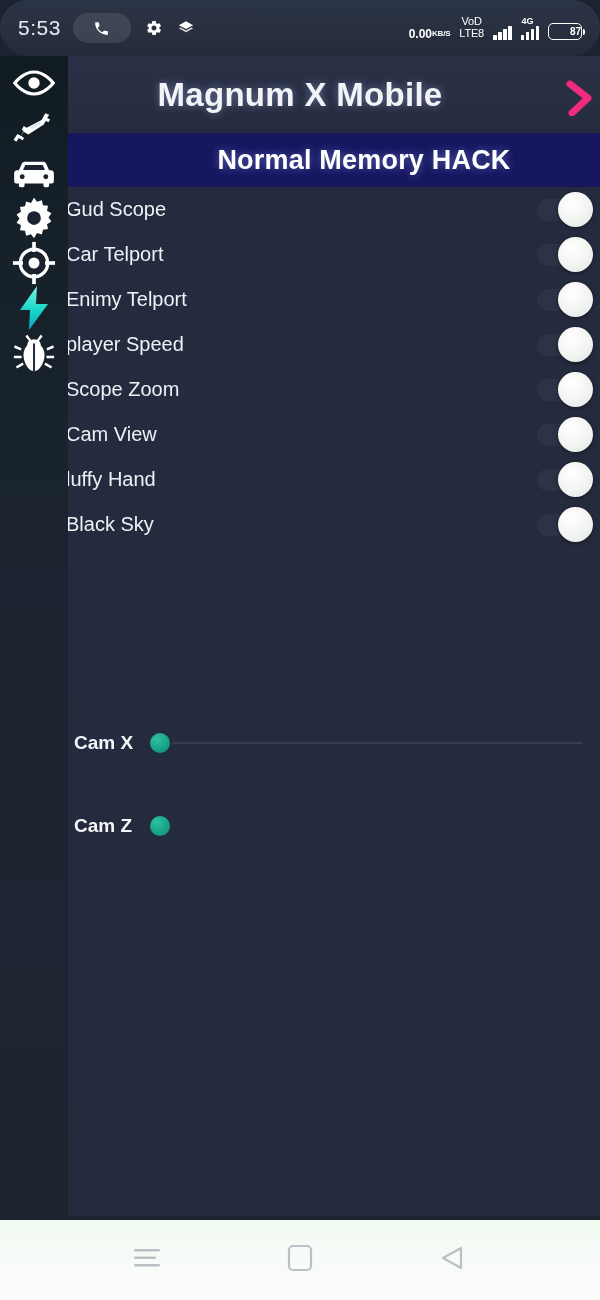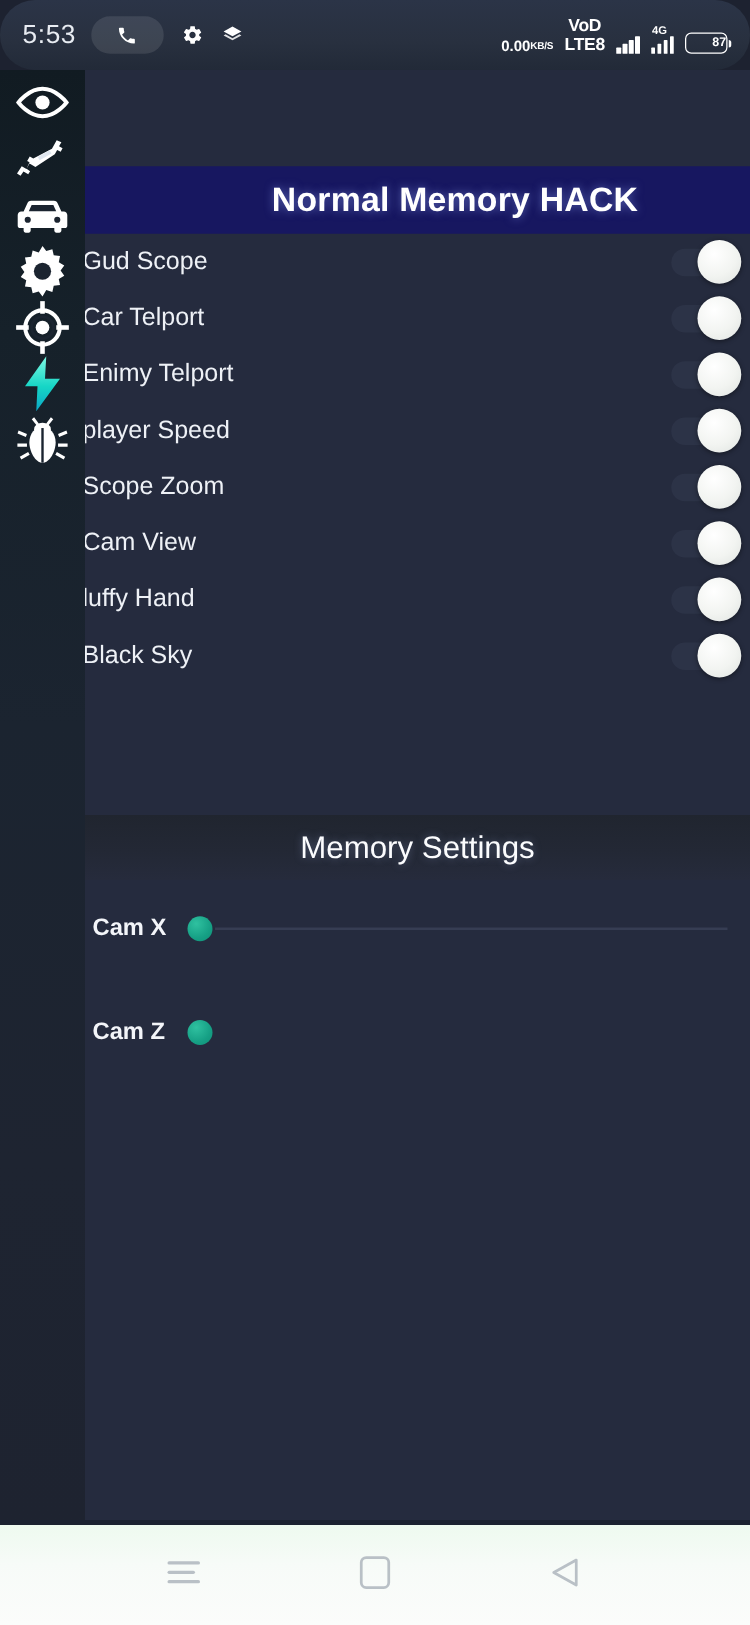--- a/index.html
+++ b/index.html
@@ -24,21 +24,21 @@
     background:rgba(255,255,255,.10);
     display:flex; align-items:center; justify-content:center;
     margin-left:12px;
   }
   .sb-ico{ margin-left:14px; display:flex; align-items:center; }
   .sb-right{ margin-left:auto; display:flex; align-items:flex-end; gap:9px; }
   .netspeed{ display:flex; flex-direction:row; align-items:center; line-height:1; }
   .netspeed .v{ color:#fff; font-size:12px; font-weight:700; }
   .netspeed .u{ color:#fff; font-size:8px; font-weight:700; letter-spacing:-.2px; }
   .volte{ display:flex; flex-direction:column; align-items:center; line-height:1.05; }
-  .volte span{ color:#fff; font-size:14px; font-weight:700; letter-spacing:-.2px; }
+  .volte span{ color:#fff; font-size:11px; font-weight:400; letter-spacing:-.2px; }
   .bars{ display:flex; align-items:flex-end; gap:1.5px; height:15px; }
   .bars i{ width:3.5px; background:#fff; display:block; border-radius:.5px; }
   .g4{ position:relative; display:flex; align-items:flex-end; gap:1.5px; height:15px; }
   .g4 .lbl{ position:absolute; top:-9px; left:1px; color:#fff; font-size:9px; font-weight:700; }
   .batt{
     width:34px; height:17px; border:1.8px solid #fff; border-radius:5px;
     display:flex; align-items:center; justify-content:flex-end; position:relative;
   }
   .batt:after{
     content:""; position:absolute; right:-4px; top:5px; width:2.5px; height:6px;
@@ -280,20 +280,29 @@
           <path d="M17 4l4 5.5-1.8 1.4L15 5.6zM31 4l-4 5.5 1.8 1.4L33 5.6z"></path>
           <path d="M4 15l7 3-.9 2.5-7-3zM44 15l-7 3 .9 2.5 7-3zM3 26h8v2.6H3zM37 26h8v2.6h-8zM5 37l7-4 1.3 2.3-7 4zM43 37l-7-4-1.3 2.3 7 4z"></path>
           <ellipse cx="24" cy="14" rx="7" ry="5.5"></ellipse>
           <path d="M13 25c0-7.2 4.9-13 11-13s11 5.8 11 13-4.9 17-11 17-11-9.8-11-17z"></path>
           <rect x="23" y="13" width="2" height="29" fill="#1b2430"></rect>
         </svg>
       </span>
     </div>
   </div>
 
+  <div class="titlebar">
+    <div class="title">Magnum X Mobile</div>
+    <div class="close-x">
+      <svg width="42" height="36" viewBox="0 0 42 36">
+        <path d="M6 4 L24 18 L8 33" fill="none" stroke="#ef2b7e" stroke-width="7" stroke-linecap="round" stroke-linejoin="round"></path>
+        <path d="M26 4 L8 18 L24 33" fill="none" stroke="#c9125f" stroke-width="0"></path>
+      </svg>
+    </div>
+  </div>
 
   <div class="banner">
     <span class="banner-txt">Normal Memory HACK</span>
   </div>
 
   <div class="toggle-list">
 
     <div class="toggle-row">
       <span class="toggle-label">Gud Scope</span>
       <span class="switch">
@@ -354,23 +363,20 @@
     <div class="toggle-row">
       <span class="toggle-label">Black Sky</span>
       <span class="switch">
         <span class="track"></span>
         <span class="thumb"></span>
       </span>
     </div>
 
   </div>
 
-  <div class="mem-header">
-    <span>Memory Settings</span>
-  </div>
 
   <div class="slider-row" style="top:662px">
     <span class="slider-label">Cam X</span>
     <span class="slider-wrap">
       <span class="slider-track"></span>
       <span class="slider-thumb"></span>
     </span>
   </div>
 
   <div class="slider-row" style="top:745px">

